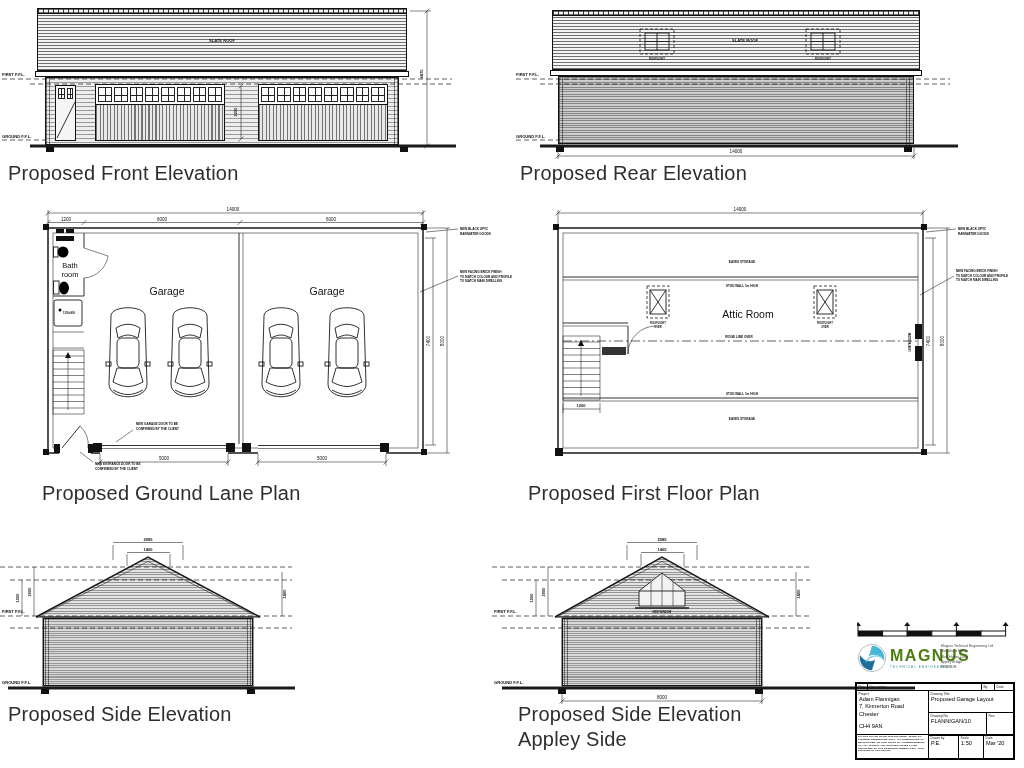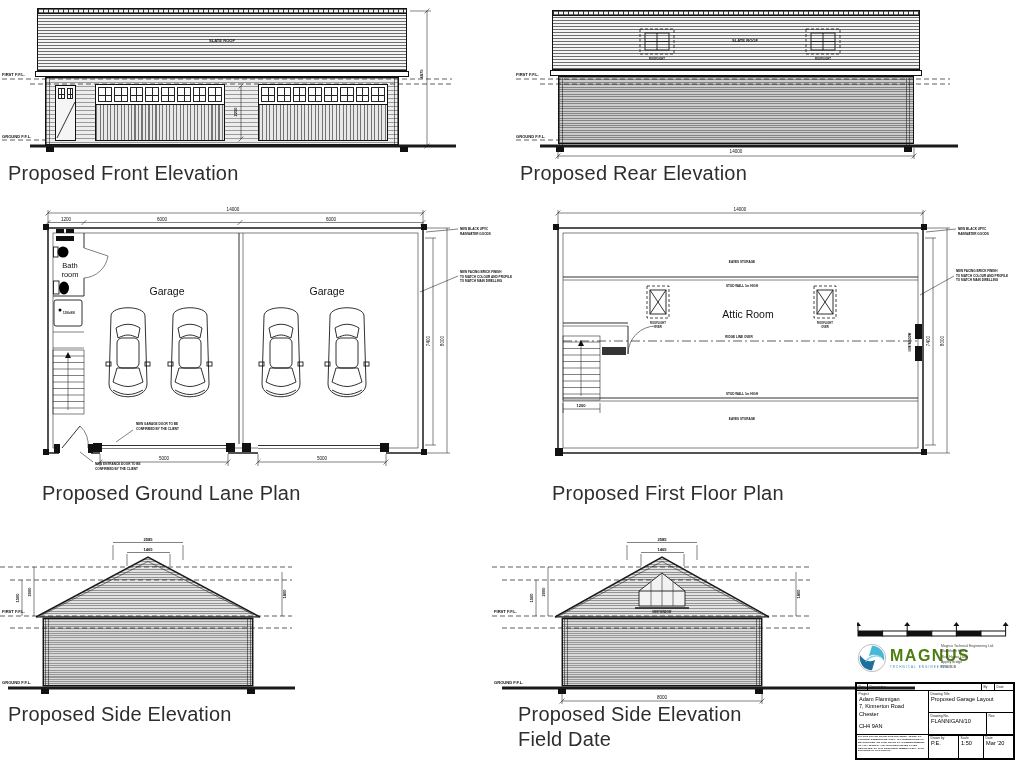--- a/index.html
+++ b/index.html
@@ -491,24 +491,24 @@
       <line x1="562" y1="701" x2="762" y2="701" class="thn"></line>
       <line x1="559.5" y1="703.5" x2="564.5" y2="698.5" class="thn"></line>
         <line x1="759.5" y1="703.5" x2="764.5" y2="698.5" class="thn"></line>
       <text x="662" y="698.5" text-anchor="middle" class="t45">8000</text>
     </g>
   </svg>
 
   <div class="ptitle" style="left:520px;top:162px">Proposed Rear Elevation</div>
   <div class="ptitle" style="left:8px;top:162px">Proposed Front Elevation</div>
   <div class="ptitle" style="left:42px;top:482px">Proposed Ground Lane Plan</div>
-  <div class="ptitle" style="left:552px;top:482px">Proposed First Floor Plan</div>
+  <div class="ptitle" style="left:528px;top:482px">Proposed First Floor Plan</div>
   <div class="ptitle" style="left:8px;top:703px">Proposed Side Elevation</div>
   <div class="ptitle" style="left:518px;top:703px">Proposed Side Elevation</div>
-  <div class="ptitle" style="left:518px;top:728px">Field Date</div>
+  <div class="ptitle" style="left:518px;top:728px">Appley Side</div>
 
   <div class="tblock">
     <svg width="152" height="18" style="position:absolute;left:2px;top:0">
       <g style="stroke:#111;fill:none;stroke-width:1">
         <rect x="1" y="9" width="24.6" height="5" style="fill:#111"></rect>
         <rect x="25.6" y="9" width="24.6" height="5" style="fill:#fff"></rect>
         <rect x="50.2" y="9" width="24.6" height="5" style="fill:#111"></rect>
         <rect x="74.8" y="9" width="24.6" height="5" style="fill:#fff"></rect>
         <rect x="99.4" y="9" width="24.6" height="5" style="fill:#111"></rect>
         <rect x="124" y="9" width="24.6" height="5" style="fill:#fff"></rect>

